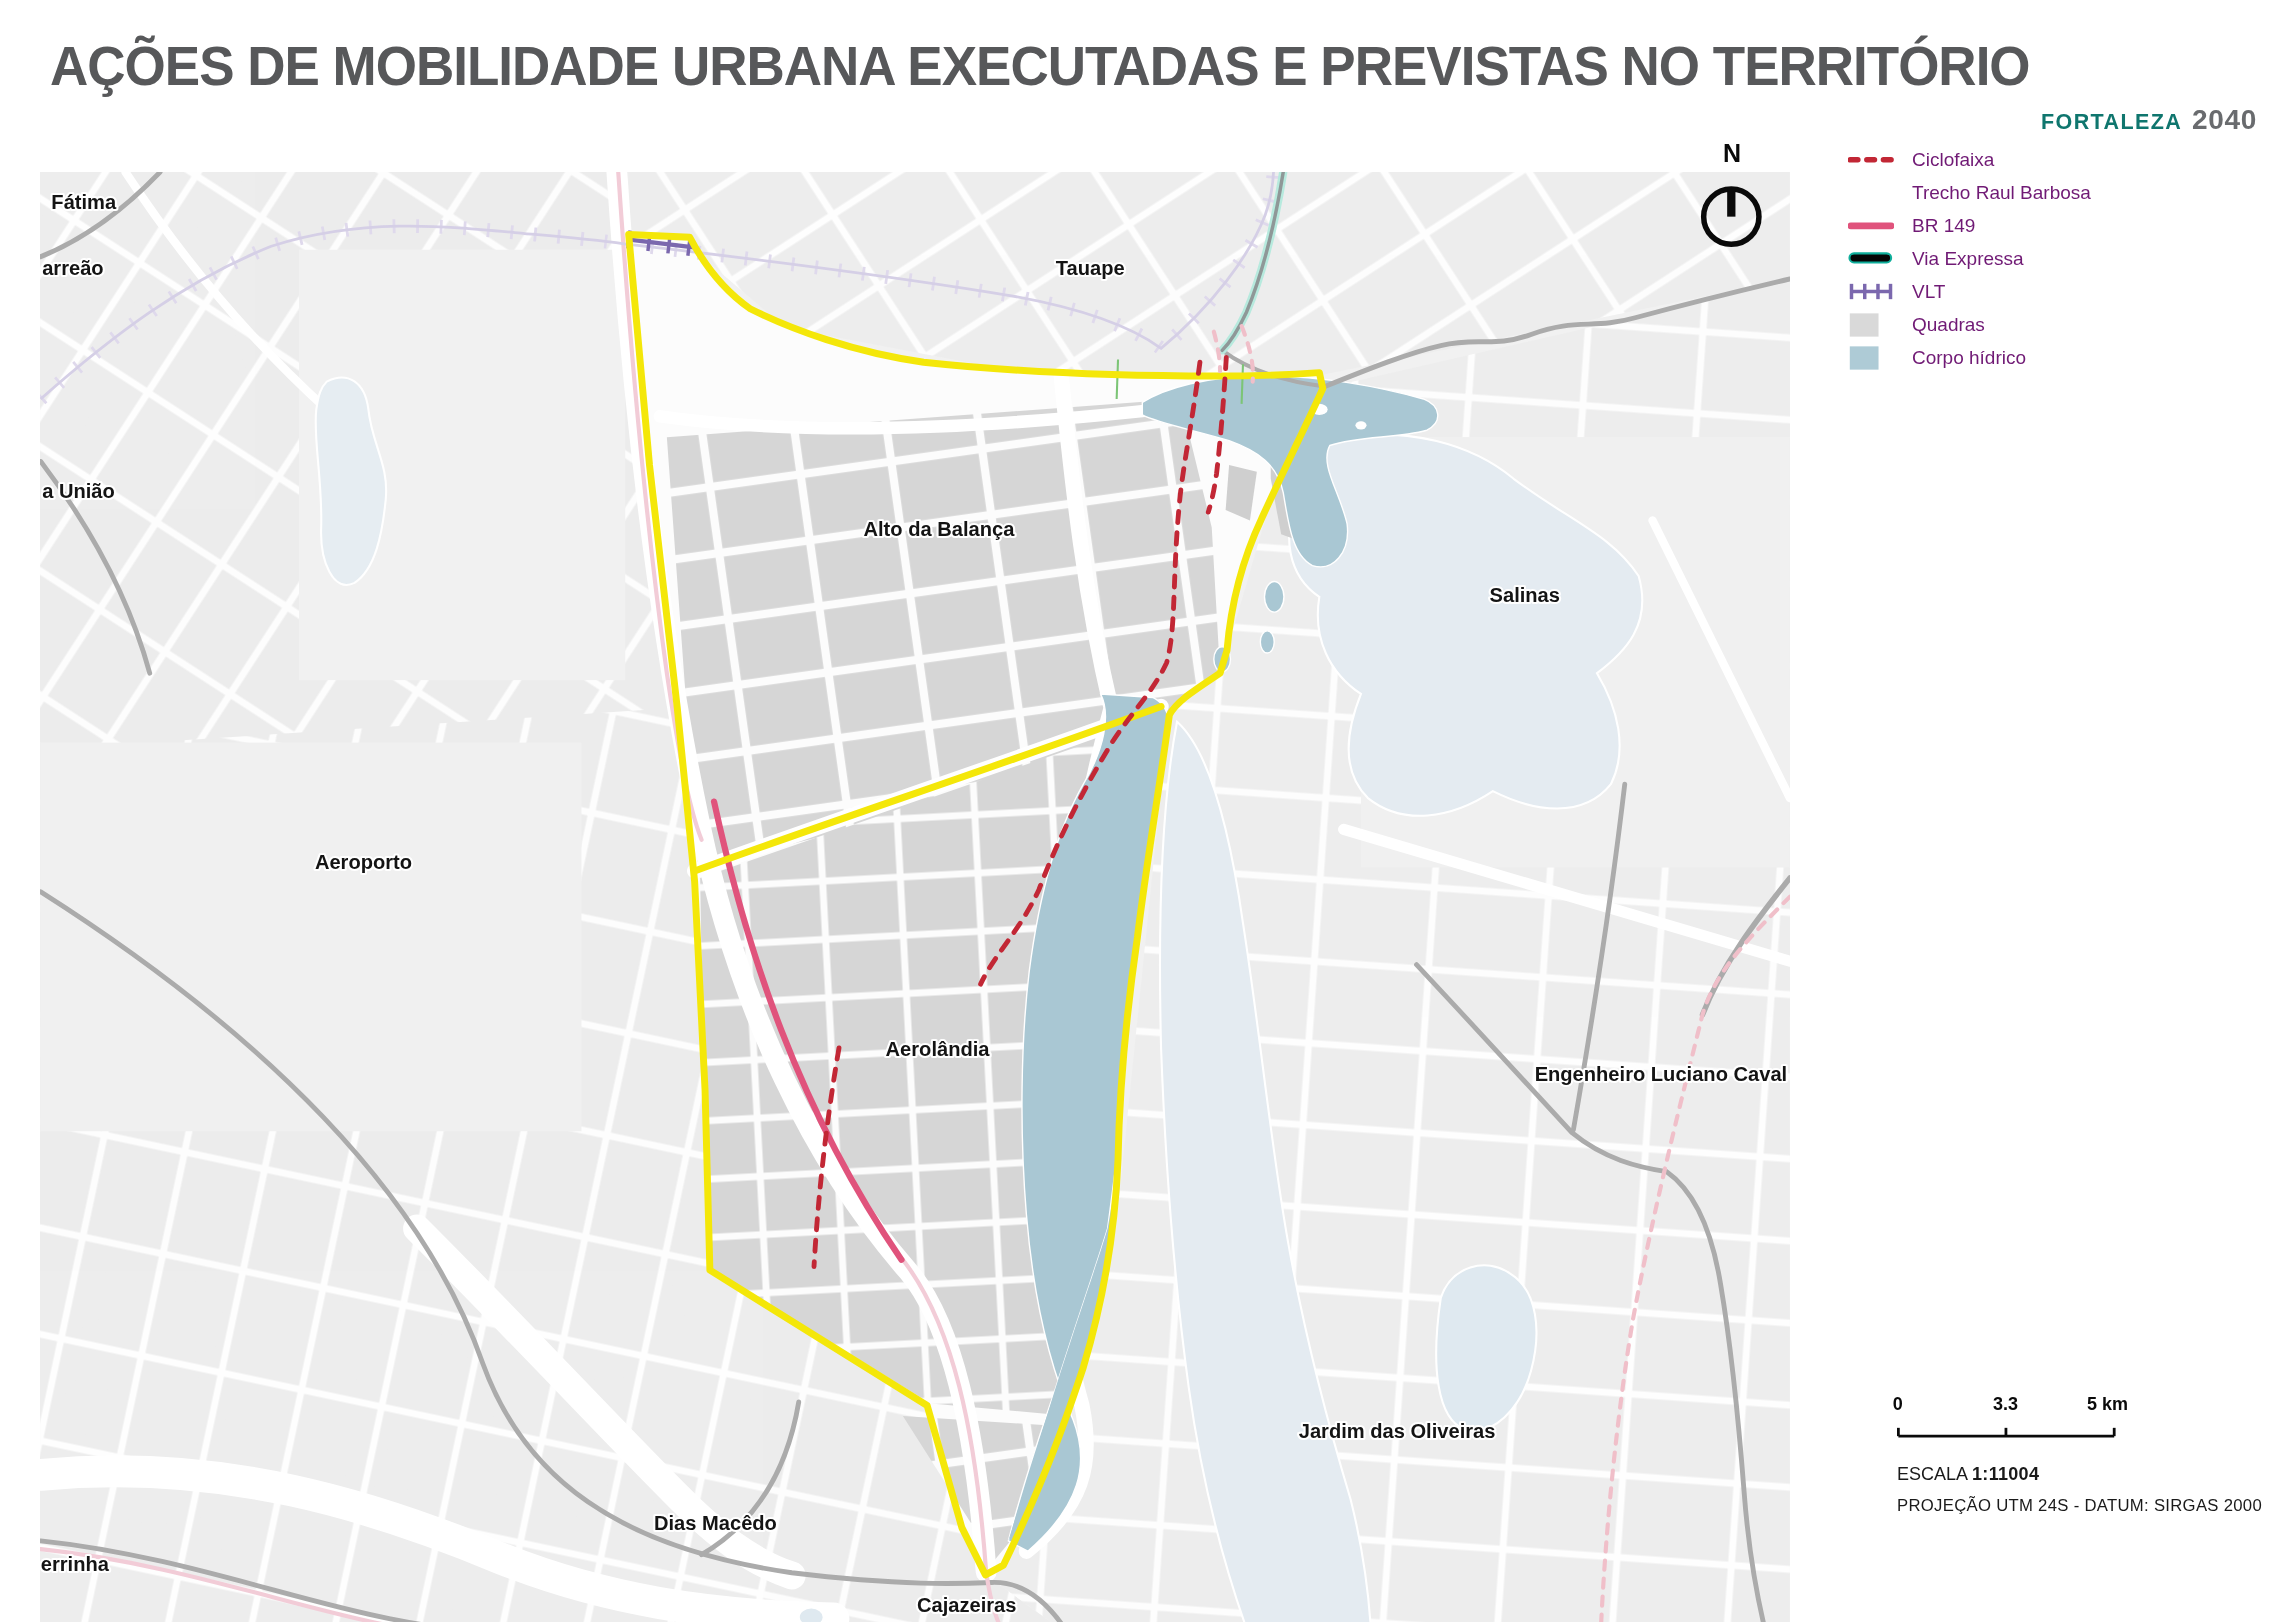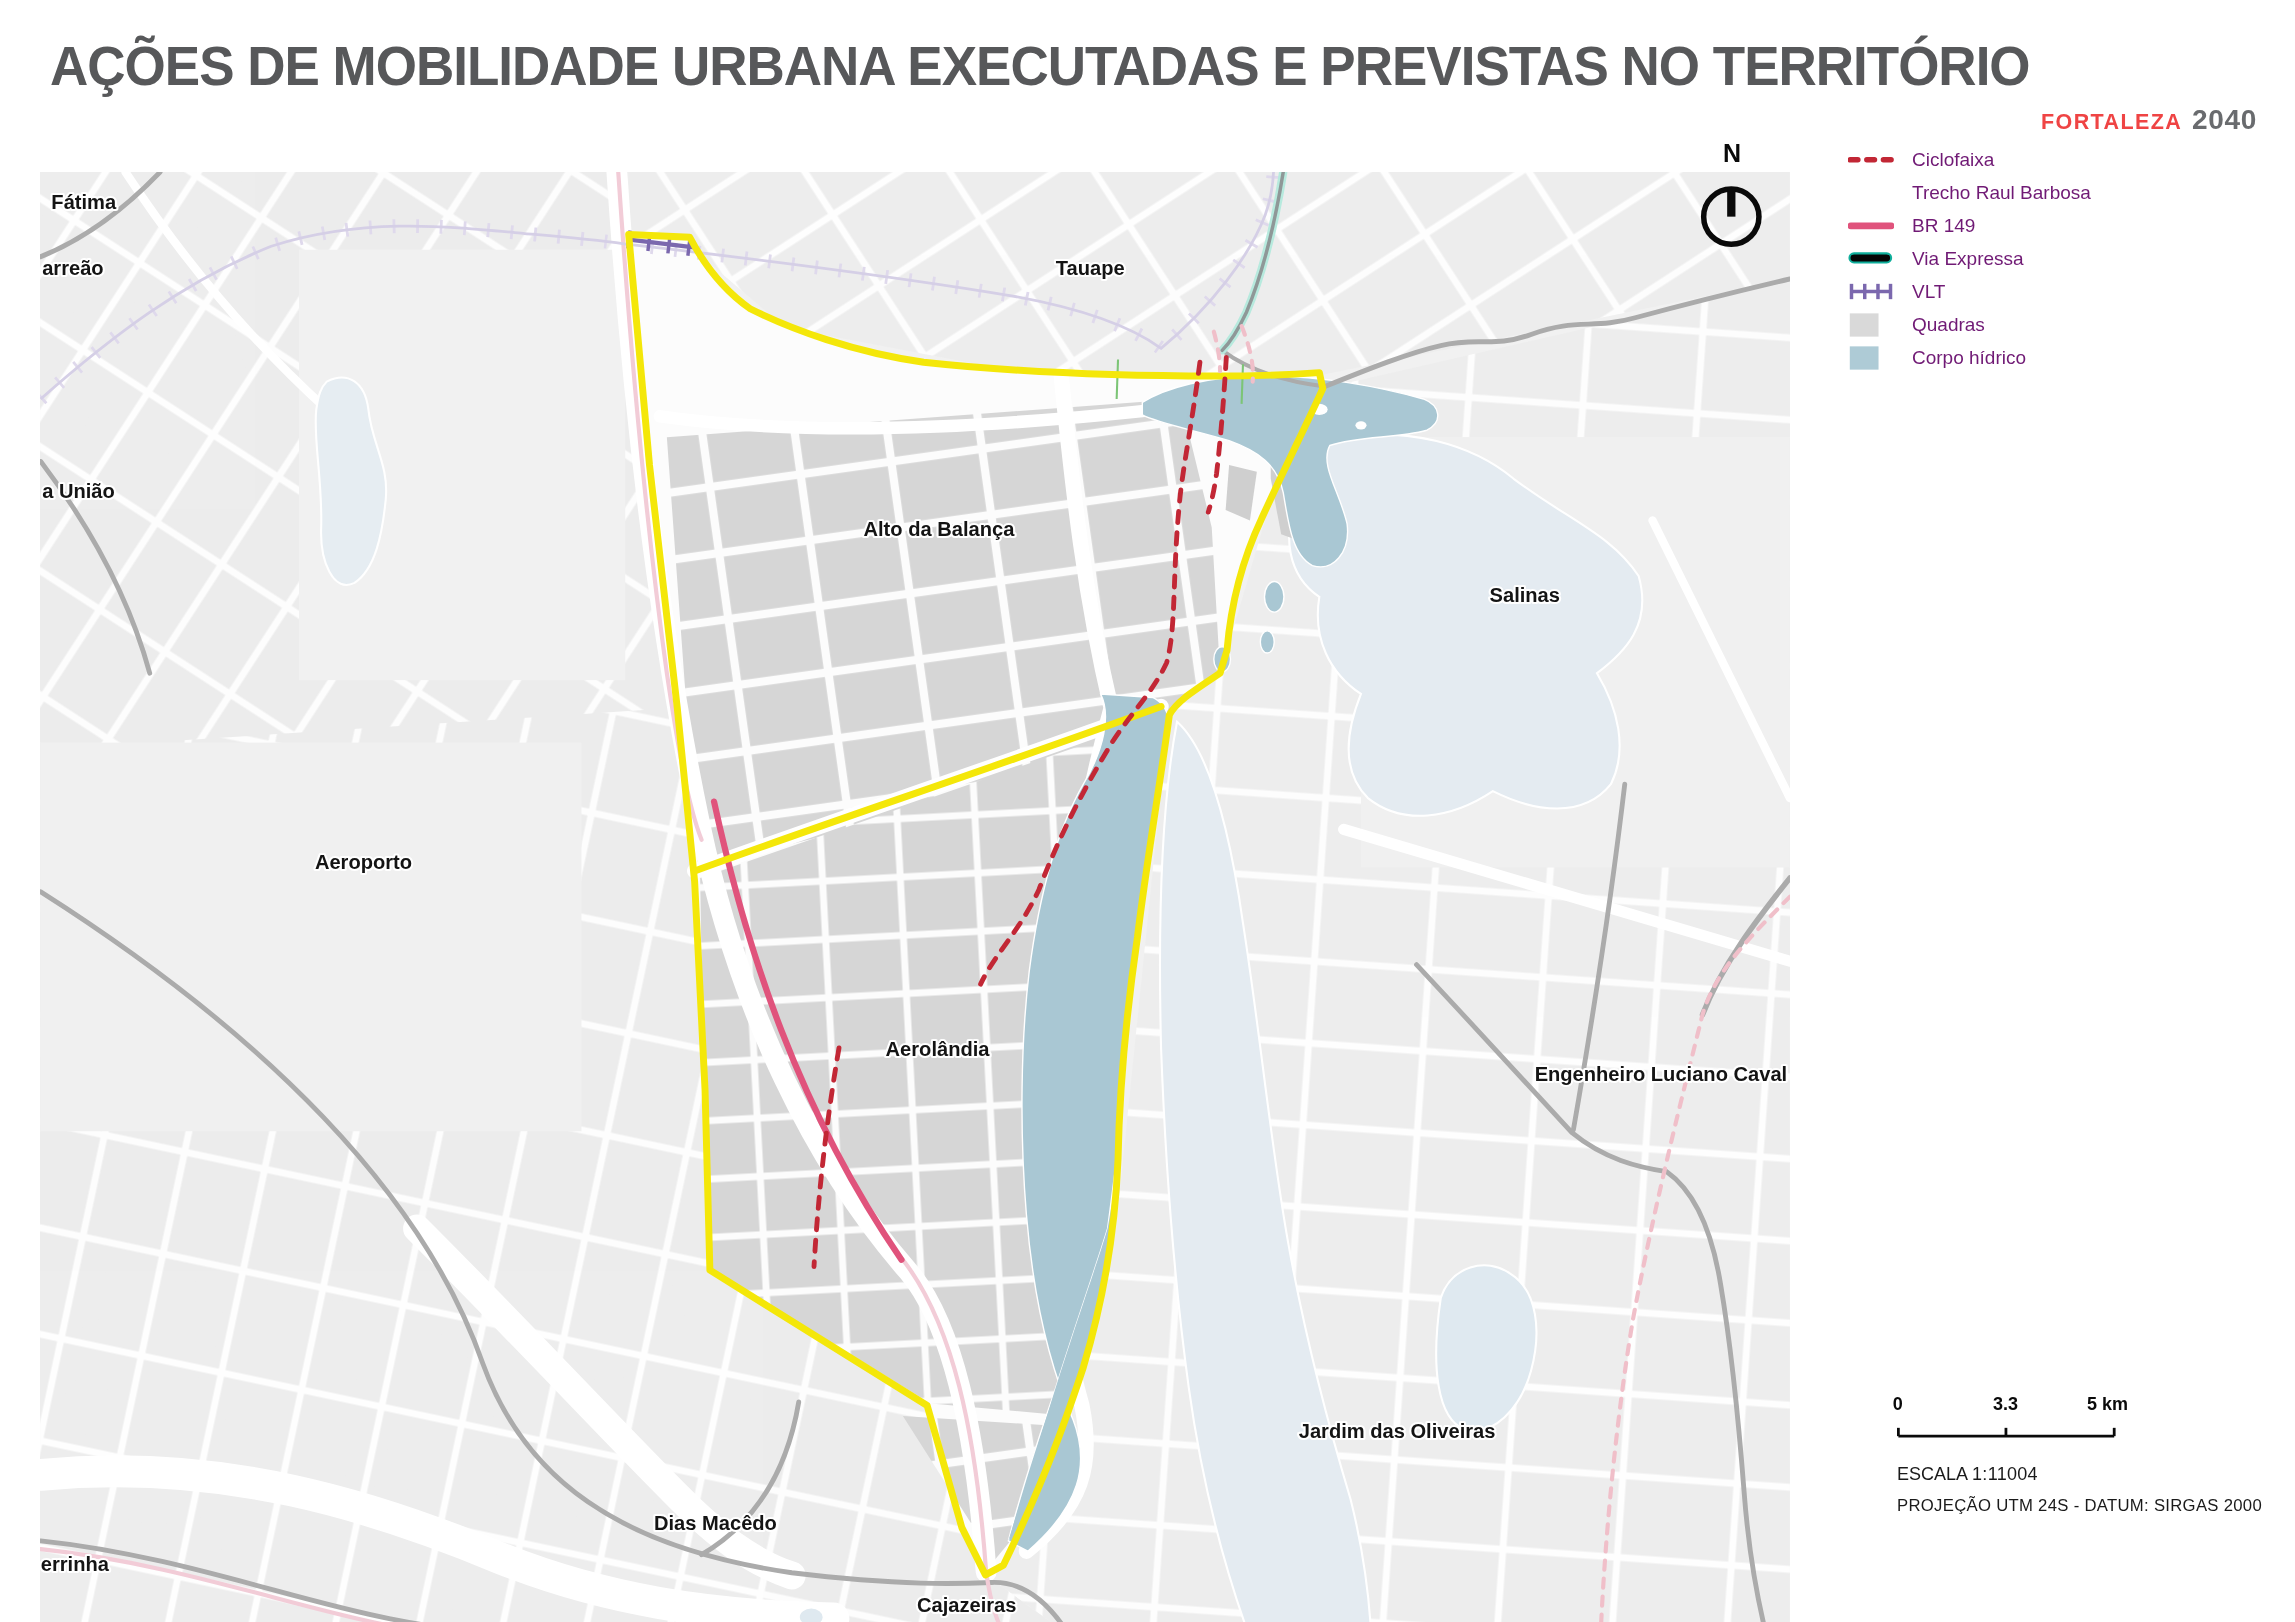--- a/index.html
+++ b/index.html
@@ -1,38 +1,38 @@
 <!DOCTYPE html>
 <html style="font-size:11px"><head>
 <meta charset="utf-8">
 <style>
   html,body{margin:0;padding:0;background:#ffffff;}
   .page{position:relative;width:2295px;height:1623px;background:#ffffff;overflow:hidden;
         font-family:"Liberation Sans",sans-serif;}
   .title{position:absolute;left:50px;top:33px;font-size:53px;font-weight:700;color:#57585a;
          letter-spacing:-1px;white-space:nowrap;transform:scaleY(1.06);transform-origin:left top;}
   .brand{position:absolute;top:104px;left:2041px;display:flex;align-items:baseline;gap:9.7px;}
-  .brand-name{font-size:21.5px;font-weight:600;color:#ef4444;letter-spacing:1.4px;}
+  .brand-name{font-size:21.5px;font-weight:600;color:#0f766e;letter-spacing:1.4px;}
   .brand-year{font-size:28px;font-weight:700;color:#696b6e;letter-spacing:0.7px;}
   .map-wrap{position:absolute;left:40px;top:124px;width:1750px;height:1466px;margin-top:48px;}
   .north{position:absolute;left:1694px;top:139px;width:76px;height:118px;}
   .north .n-letter{position:absolute;left:0;top:0;width:76px;text-align:center;
                    font-size:25px;font-weight:700;color:#0a0a0a;}
   .legend{position:absolute;left:1848px;top:143px;}
   .legend-row{display:grid;grid-template-columns:64px auto;align-items:center;height:33px;}
   .legend-swatch{display:flex;align-items:center;}
   .legend-label{font-size:19px;font-weight:400;color:#701a75;white-space:nowrap;}
   .scaleblock{position:absolute;left:1897px;top:1394px;width:430px;}
   .scale-labels{position:relative;height:25px;font-size:18px;font-weight:700;color:#0a0a0a;}
   .scale-labels .t0{position:absolute;left:-4.2px;}
   .scale-labels .t1{position:absolute;left:96px;}
   .scale-labels .t2{position:absolute;left:190px;}
   .scale-bar{position:relative;margin-top:5.6px;}
   .escala-line{margin-top:23.6px;font-size:18px;color:#1a1a1a;font-weight:400;}
-  .escala-line b{font-weight:400;letter-spacing:0.3px;}
+  .escala-line b{font-weight:700;letter-spacing:0.3px;}
   .proj-line{margin-top:11px;font-size:16.7px;font-weight:500;color:#1a1a1a;letter-spacing:0.3px;}
   svg text.maplabel{font-family:"Liberation Sans",sans-serif;font-weight:700;font-size:29px;
                     fill:#141414;stroke:#ffffff;stroke-width:6px;paint-order:stroke;stroke-linejoin:round;}
 </style>
 </head>
 <body>
 
 <div class="page">
 
   <div class="title">AÇÕES DE MOBILIDADE URBANA EXECUTADAS E PREVISTAS NO TERRITÓRIO</div>

